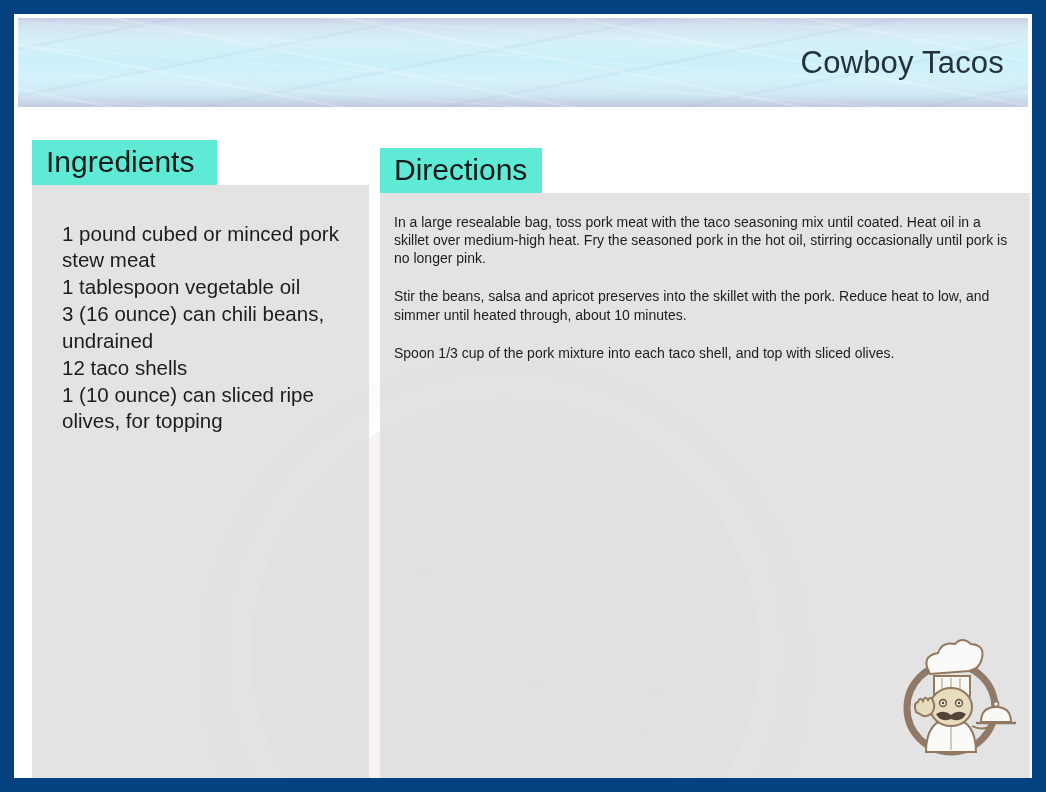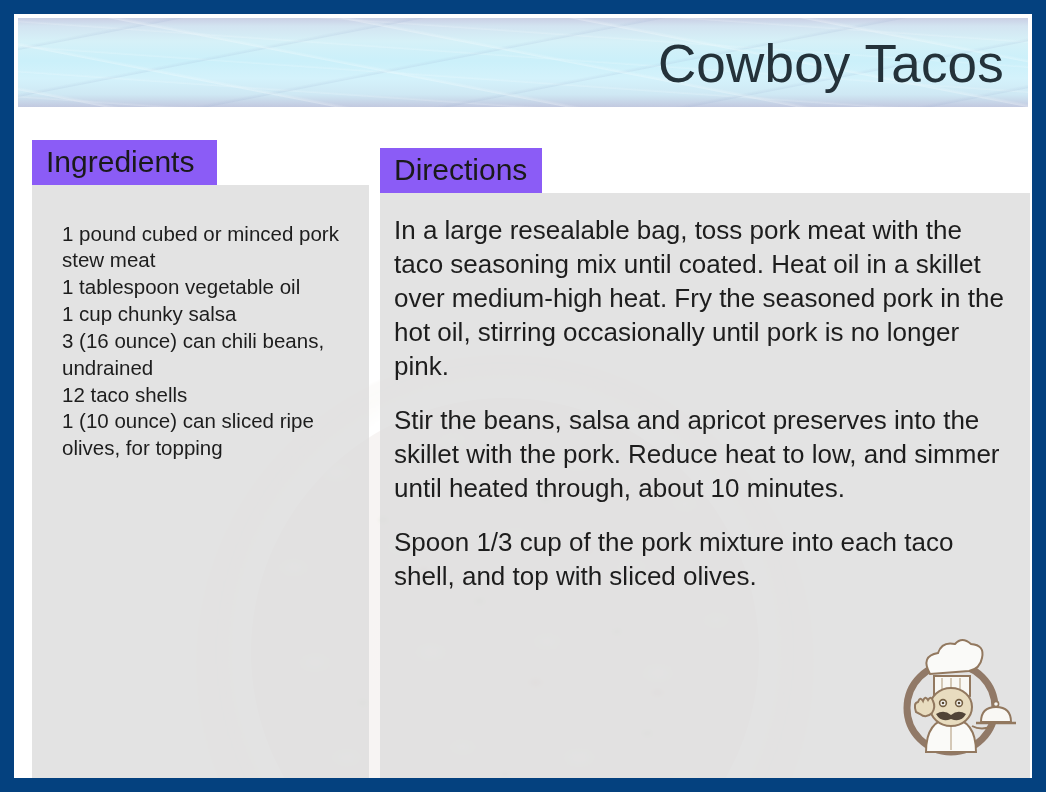--- a/index.html
+++ b/index.html
@@ -62,21 +62,21 @@
         rgba(255,255,255,0.00) 9px,
         rgba(255,255,255,0.35) 10px,
         rgba(255,255,255,0.00) 12px,
         rgba(255,255,255,0.00) 25px);
   }
   #banner-title {
     position: absolute;
     right: 24px;
     top: 50%;
     transform: translateY(-50%);
-    font-size: 53px;
+    font-size: 31px;
     color: #24323a;
     letter-spacing: 0.2px;
     white-space: nowrap;
   }
 
   
   #photo {
     position: absolute;
     left: 166px;
     top: 340px;
@@ -168,35 +168,35 @@
     position: absolute;
     inset: -20px -40px -40px -40px;
     background: rgba(255,255,255,0.60);
   }
 
   
   .col {
     position: absolute;
   }
   .tab {
-    background: #8b5cf6;
+    background: #5eead4;
     display: inline-block;
     padding: 6px 22px 7px 14px;
     font-size: 30px;
     color: #1a1a1a;
     line-height: 1.05;
   }
   .panel {
     background: rgba(220,220,220,0.80);
     padding: 20px 14px 18px 14px;
     box-sizing: border-box;
   }
   .panel p {
     margin: 0;
-    font-size: 26px;
+    font-size: 14px;
     line-height: 1.31;
     color: #1d1d1d;
   }
   .panel p + p {
     margin-top: 20px;
   }
 
   #col-ingredients {
     left: 18px;
     top: 126px;
@@ -254,21 +254,20 @@
     <div class="beans"></div>
     <div class="veil"></div>
   </div>
 
   <div class="col" id="col-ingredients">
     <div class="tab">Ingredients</div>
     <div class="panel">
       <ul id="ingredient-list">
           <li>1 pound cubed or minced pork stew meat</li>
           <li>1 tablespoon vegetable oil</li>
-          <li>1 cup chunky salsa</li>
           <li>3 (16 ounce) can chili beans, undrained</li>
           <li>12 taco shells</li>
           <li>1 (10 ounce) can sliced ripe olives, for topping</li>
         </ul>
     </div>
   </div>
 
   <div class="col" id="col-directions">
     <div class="tab">Directions</div>
     <div class="panel" id="directions-panel">

